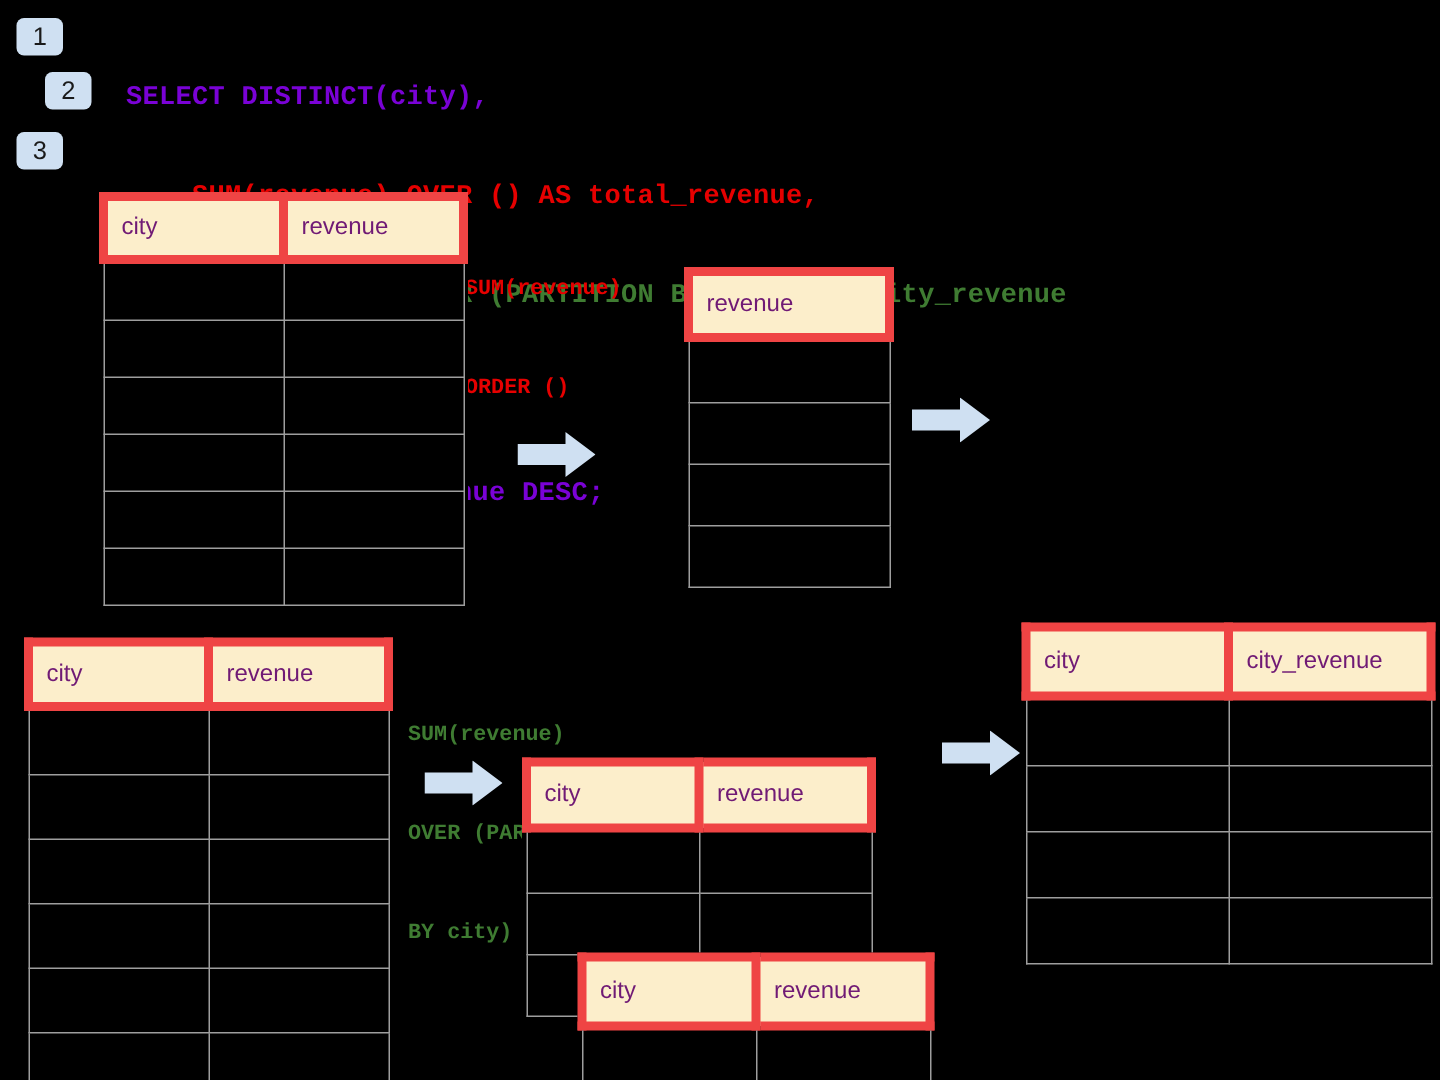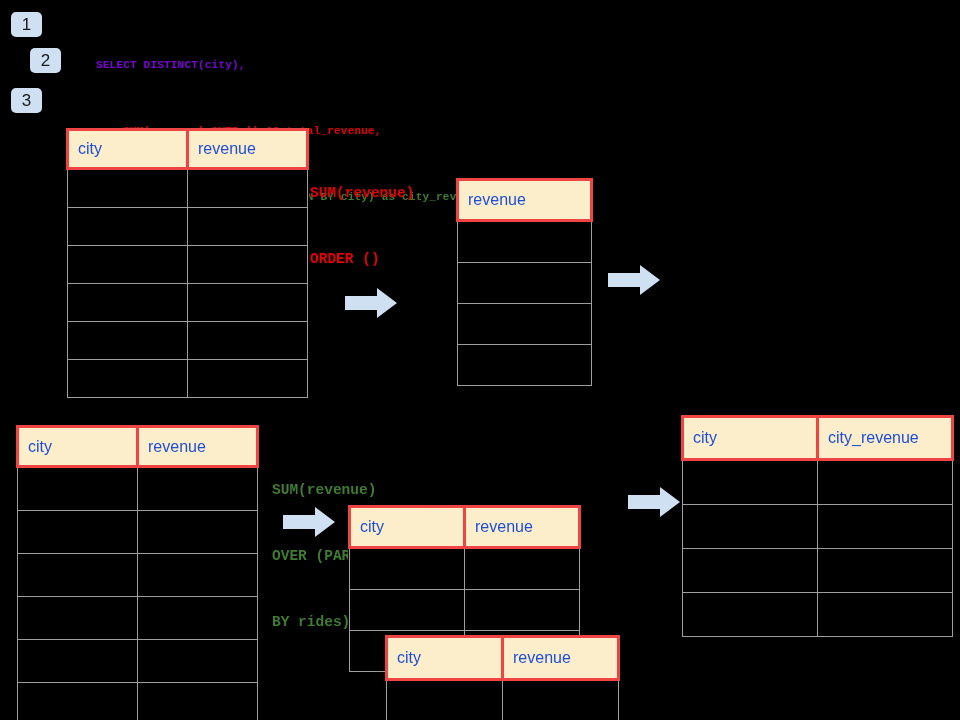--- a/index.html
+++ b/index.html
@@ -28,26 +28,25 @@
     line-height: 25px;
     text-align: center;
     width: 31px;
     height: 25px;
   }
 
   
   .sql {
     position: absolute;
     font-family: "Liberation Mono", monospace;
-    font-size: 11px;
+    font-size: 18px;
     line-height: 22px;
     white-space: pre;
     font-weight: bold;
     letter-spacing: 0.2px;
-    margin-left: 12px;
   }
   .sql-line { white-space: pre; }
   .c-purple { color: #7a02d6; }
   .c-red    { color: #e60000; }
   .c-green  { color: #3f7c32; }
 
   .sql-side {
     position: absolute;
     font-family: "Liberation Mono", monospace;
     font-size: 12.5px;
@@ -73,23 +72,23 @@
     border-collapse: collapse;
     table-layout: fixed;
     background: #000000;
   }
   .tbl td {
     border: 1px solid #9e9e9e;
     padding: 0;
     background: #000000;
   }
   .tbl th {
-    border: 3px solid #ef4444;
+    border: 6px solid #ef4444;
     background: #fceecb;
-    color: #1d4ed8;
+    color: #701a75;
     font-family: "Liberation Sans", sans-serif;
     font-weight: normal;
     font-size: 16px;
     text-align: left;
     padding: 0 0 0 9px;
   }
 
   
   .arrow {
     position: absolute;
@@ -114,21 +113,21 @@
 
 
   <div class="anno c-red" style="left:310px; top:138px;">
     <div>SUM(revenue)</div>
     <div>ORDER ()</div>
   </div>
 
   <div class="anno c-green" style="left:272px; top:435px;">
     <div>SUM(revenue)</div>
     <div>OVER (PARTITION</div>
-    <div>BY rides)</div>
+    <div>BY city)</div>
   </div>
 
   <table class="tbl" style="left:66px; top:128px; width:240px;">
     <colgroup>
         <col style="width:120px">
         <col style="width:120px">
       </colgroup>
     <thead>
       <tr>
         <th style="height:36px;">city</th>

